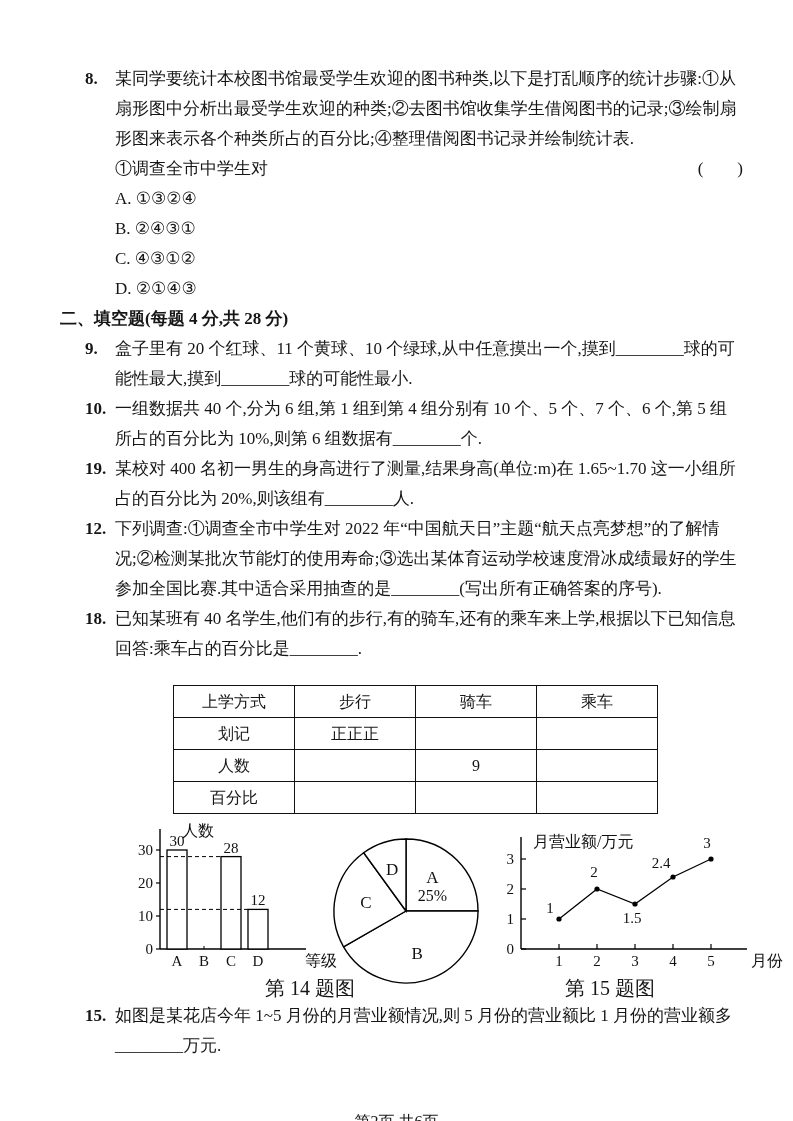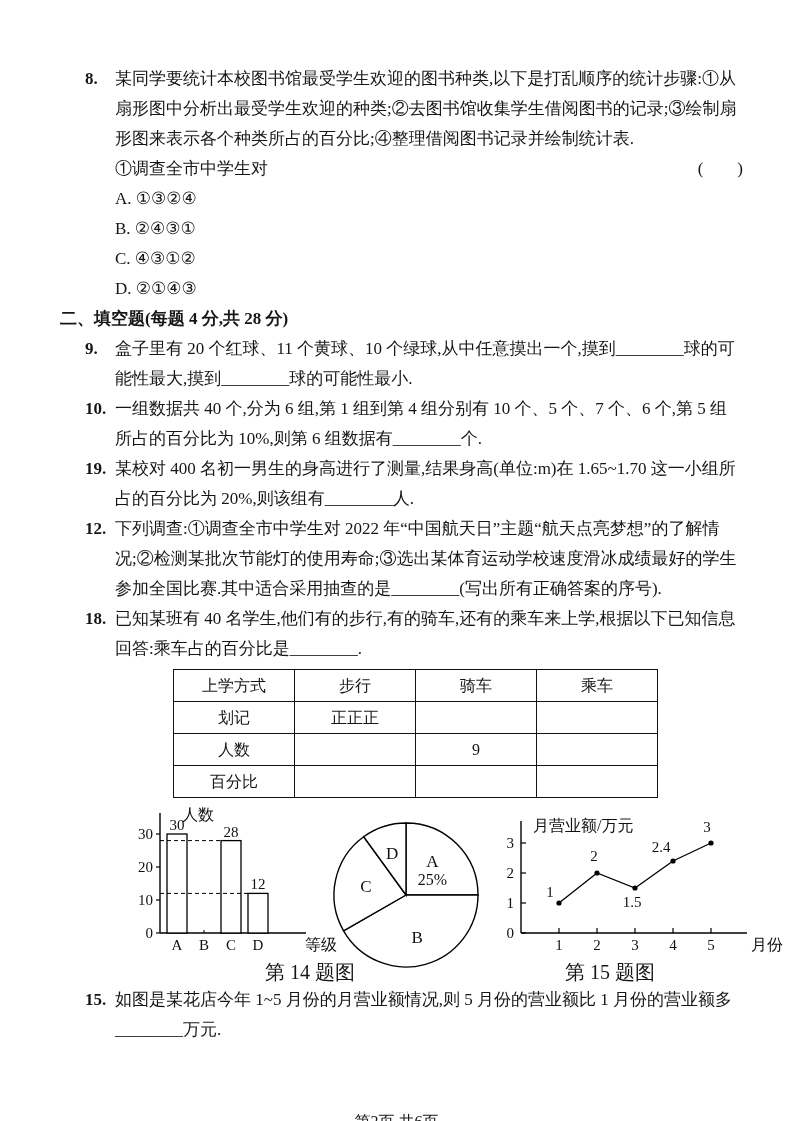--- a/index.html
+++ b/index.html
@@ -4,21 +4,21 @@
 <style>
   html,body{margin:0;padding:0;background:#ddd;}
   .page{width:793px;height:1121px;background:#fff;position:relative;margin:0 auto;
         font-family:"Liberation Serif","DejaVu Serif",serif;color:#161616;overflow:hidden;}
   .content{position:absolute;left:115px;width:628px;top:64px;font-size:17px;line-height:30px;}
   .question{position:relative;}
   .q-num{position:absolute;left:-30px;font-weight:bold;}
   .bracket-row{display:flex;justify-content:space-between;}
   .options-row{display:flex;justify-content:space-between;padding-right:42px;flex-direction:column;}
   .section-title{margin-left:-55px;font-weight:bold;}
-  table.t13{border-collapse:collapse;margin:5px 0 7px 58px;border-radius:30px;}
+  table.t13{border-collapse:collapse;margin:21px 0 7px 58px;border-radius:30px;}
   .t13 td{border:1.6px solid #111;width:120px;height:31px;text-align:center;
           font-size:16px;padding:0;line-height:31px;}
   .figures{position:relative;height:180px;margin-left:-25px;margin-top:0;}
   .fig{position:absolute;top:0;}
   #fig-bar{left:30px;top:2px;}
   #fig-pie{left:232px;top:6px;}
   #fig-line{left:395px;top:4px;}
   .fig-caption{position:absolute;top:152px;width:180px;text-align:center;font-size:20px;}
   #cap14{left:130px;}
   #cap15{left:430px;}

